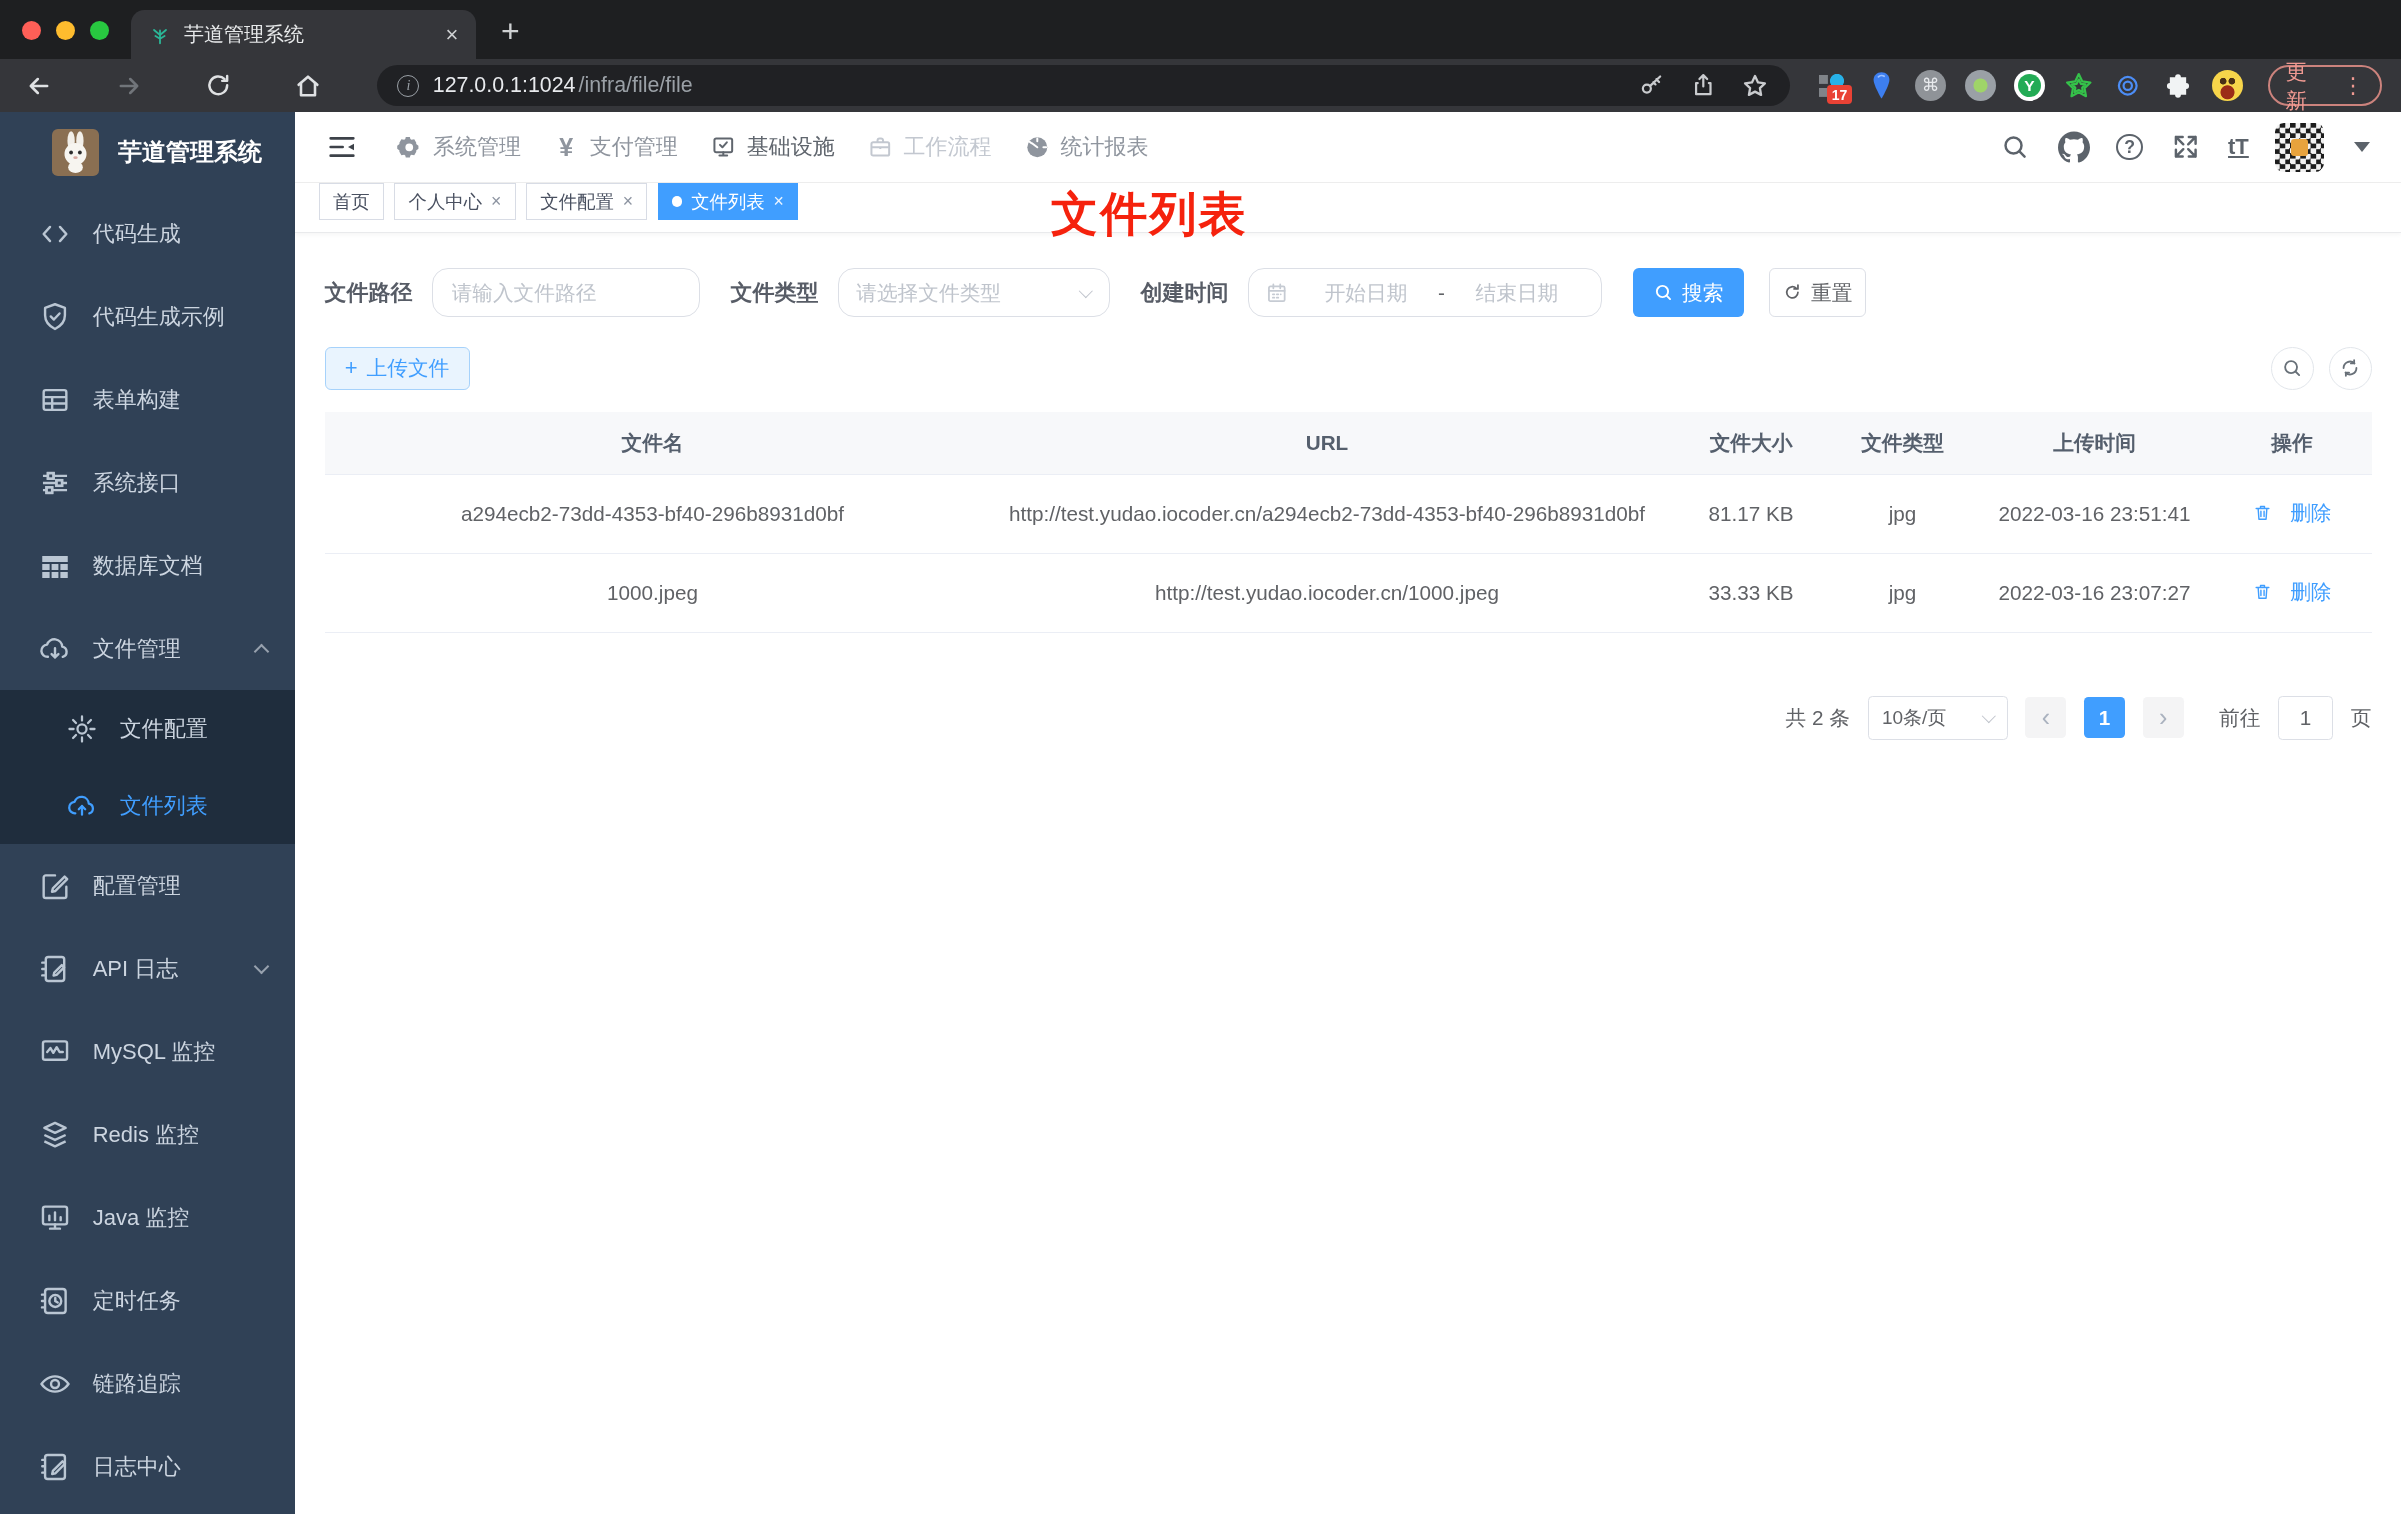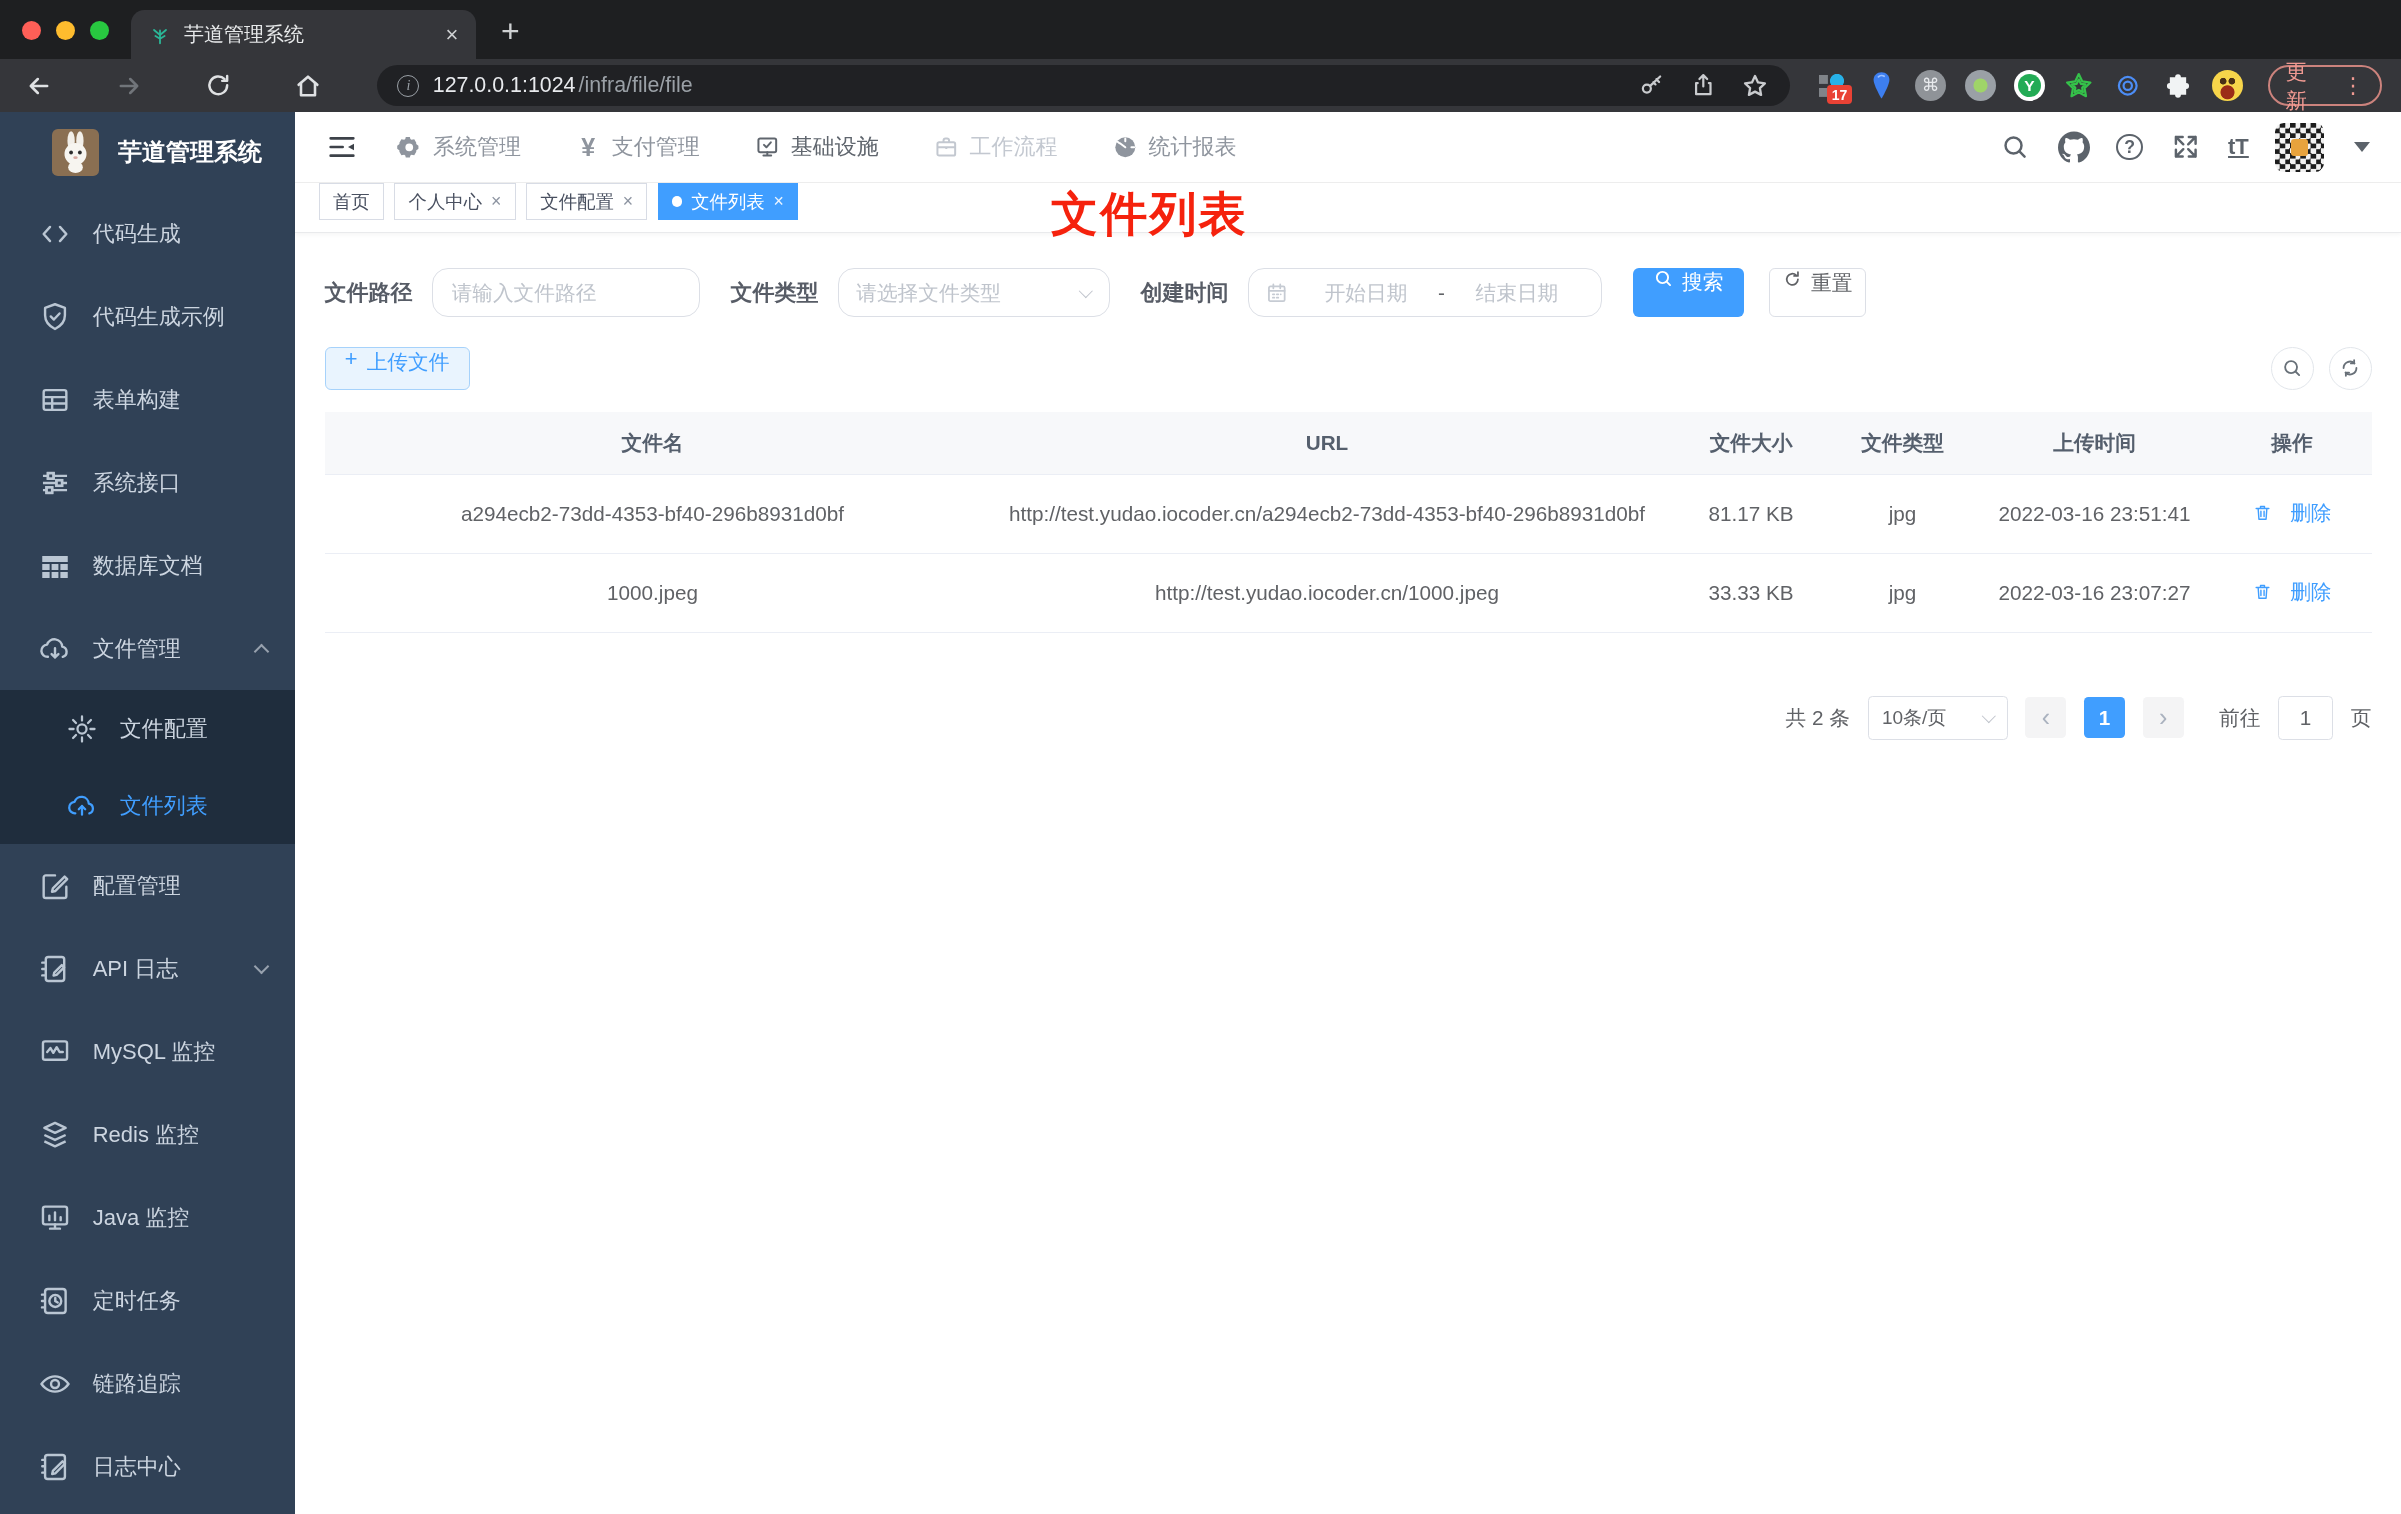--- a/index.html
+++ b/index.html
@@ -62,21 +62,21 @@
   .sub { background:#1f2d3d; }
   .sub .sitem { height:77px; padding-left:65px; }
   .sitem.active, .sitem.active .i { color:#409eff; }
   .chev { width:11px; height:11px; border-right:2.2px solid #97a1ae; border-bottom:2.2px solid #97a1ae; margin-left:auto; }
   .chev.up { transform:rotate(-135deg); margin-top:5.9px; }
   .chev.down { transform:rotate(45deg); margin-bottom:4.4px; }
 
   .main { flex:1; display:flex; flex-direction:column; background:#fff; }
   .appheader { height:71px; display:flex; align-items:center; padding:0 31px; border-bottom:0.7px solid #eeeeee; }
   .hamburger { width:32px; height:32px; color:#3d4249; }
-  .nav { display:flex; align-items:center; margin-left:38px; gap:54px; }
+  .nav { display:flex; align-items:center; margin-left:38px; gap:32px; }
   .navitem { display:flex; align-items:center; gap:10.3px; font-size:22px; color:#8f959e; cursor:pointer; }
   .navitem .i { width:26.6px; height:26.6px; }
   .navitem.active { color:#60666e; }
   .navitem.dim { color:#c3c8d0; }
   .hright { margin-left:auto; display:flex; align-items:center; gap:26.6px; color:#5c636b; }
   .hicon { width:32px; height:32px; display:flex; align-items:center; justify-content:center; }
   .qhelp { width:26.6px; height:26.6px; border:2.2px solid #5c636b; border-radius:50%; font-size:17.7px; font-weight:700;
            display:flex; align-items:center; justify-content:center; }
   .fontsize { font-size:22px; font-weight:700;text-decoration:underline; }
   .qr { width:49px; height:49px; border-radius:8.9px; position:relative; overflow:hidden;
@@ -105,22 +105,22 @@
   .fctl { height:49px; border:1.5px solid #dcdfe6; border-radius:16px; background:#fff; }
   input.ftext { width:268px; padding:0 19px; font-size:20.7px; color:#606266; outline:none; }
   input::placeholder { color:#bfc4cc; }
   .fselect { width:272px; display:flex; align-items:center; padding:0 17.7px; color:#bfc4cc; font-size:20.7px; cursor:pointer; }
   .scaret { width:9.6px; height:9.6px; border-right:1.8px solid #c0c4cc; border-bottom:1.8px solid #c0c4cc;
             transform:rotate(45deg); margin-left:auto; margin-bottom:4.4px; }
   .fdate { width:354px; display:flex; align-items:center; padding:0 16px; font-size:20.7px; color:#bfc4cc; cursor:pointer; }
   .fdate .cal { color:#c6cbd3; margin-right:10.3px; }
   .fdate .ph { flex:1; text-align:center; }
   .fdate .sep { color:#606266; padding:0 4.4px; }
-  .btn { height:49px; border-radius:5.9px; display:inline-flex; align-items:flex-start; justify-content:center;
-         gap:8.9px; font-size:20.7px; cursor:pointer; border:none;font-family:Liberation Mono, monospace; }
+  .btn { height:49px; border-radius:5.9px; display:inline-flex; align-items:center; justify-content:center;
+         gap:8.9px; font-size:20.7px; cursor:pointer; border:none; }
   .btn-search { width:111px; background:#409eff; color:#fff; margin-left:31px; }
   .btn-reset { width:97px; background:#fff; border:1.5px solid #dcdfe6; color:#606266; margin-left:25px; }
 
   .toolrow { display:flex; align-items:center; margin-bottom:22px; }
   .btn-upload { width:145px; height:43px; background:#e9f4fe; border:1.5px solid #a6d2fb; border-radius:5.9px;
                 color:#409eff; font-size:20.7px; gap:8.9px; }
   .btn-upload .pl { font-size:22px; }
   .toolrow .tright { margin-left:auto; display:flex; gap:14.8px; }
   .circle-btn { width:43px; height:43px; border-radius:50%; border:1.5px solid #e2e6eb; background:#fff;
                 display:flex; align-items:center; justify-content:center; color:#687078; cursor:pointer; }

